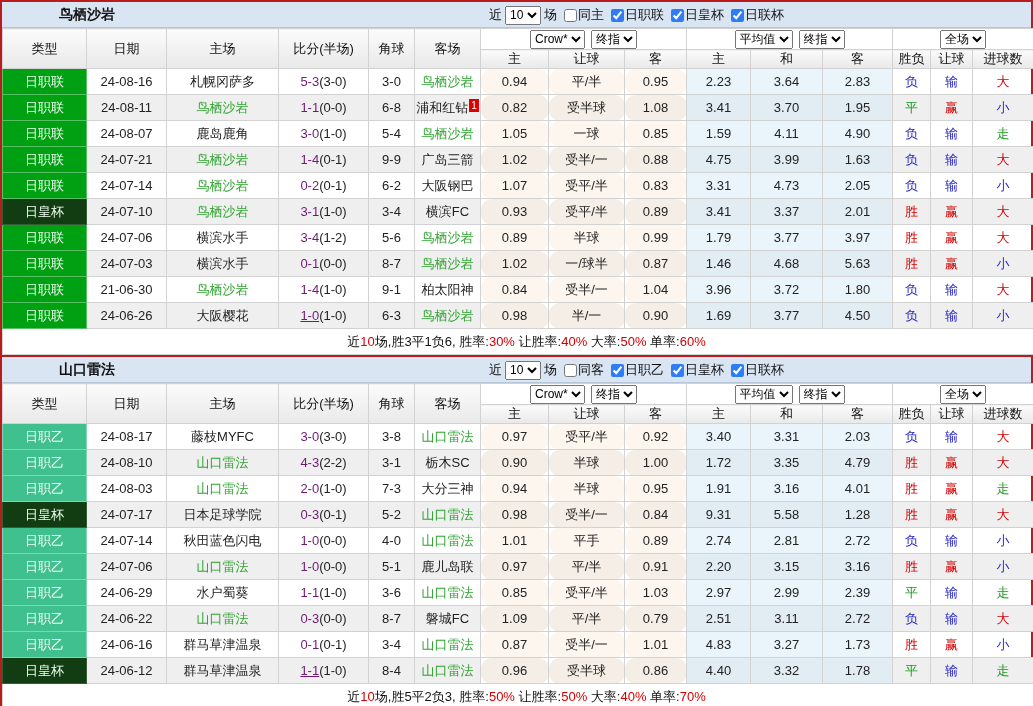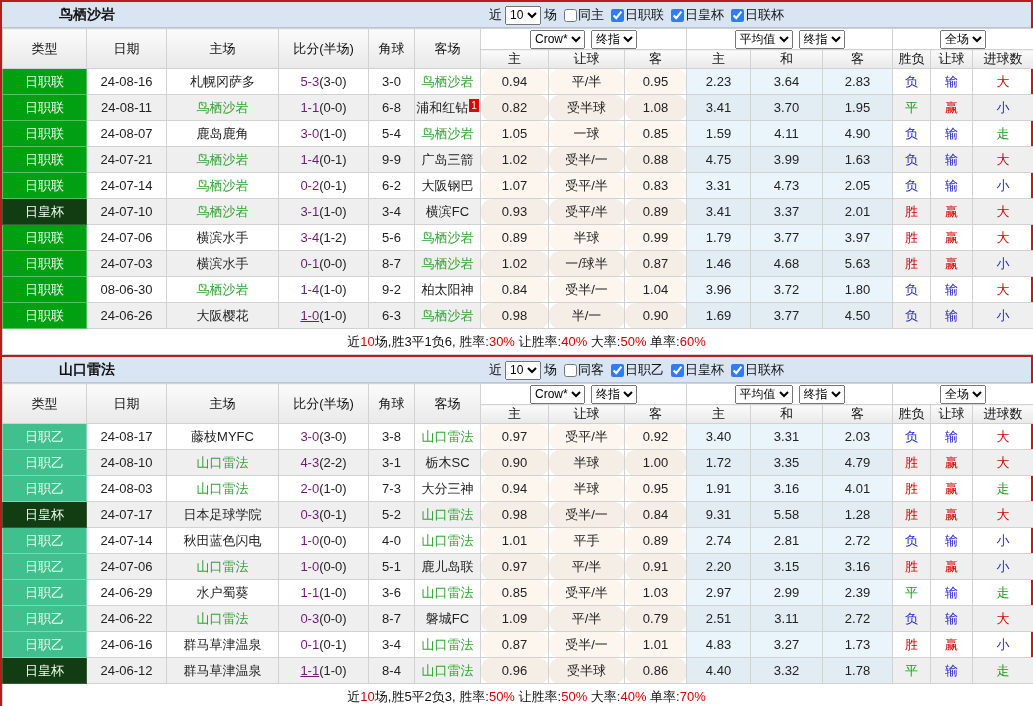--- a/index.html
+++ b/index.html
@@ -284,26 +284,26 @@
     <td class="odds">0.87</td>
     <td class="avg">1.46</td>
     <td class="avg">4.68</td>
     <td class="avg">5.63</td>
     <td class="red">胜</td>
     <td class="red">赢</td>
     <td class="blue">小</td>
   </tr>
         <tr>
     <td class="type g1">日职联</td>
-    <td>08-06-30</td>
+    <td>21-06-30</td>
     <td class="focus">鸟栖沙岩</td>
     <td>
       <span class="score">1-4</span><span class="half">(1-0)</span>
     </td>
-    <td>9-2</td>
+    <td>9-1</td>
     <td>
       <span>柏太阳神</span>
     </td>
     <td class="odds">0.84</td>
     <td class="odds">受半/一</td>
     <td class="odds">1.04</td>
     <td class="avg">3.96</td>
     <td class="avg">3.72</td>
     <td class="avg">1.80</td>
     <td class="blue">负</td>

